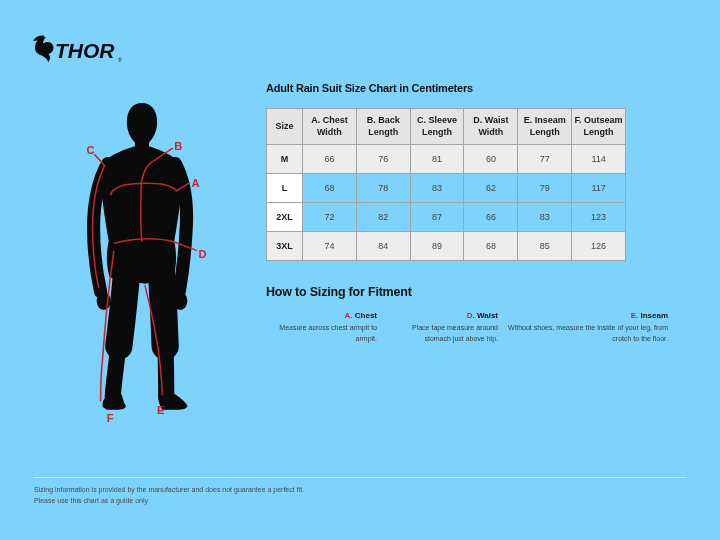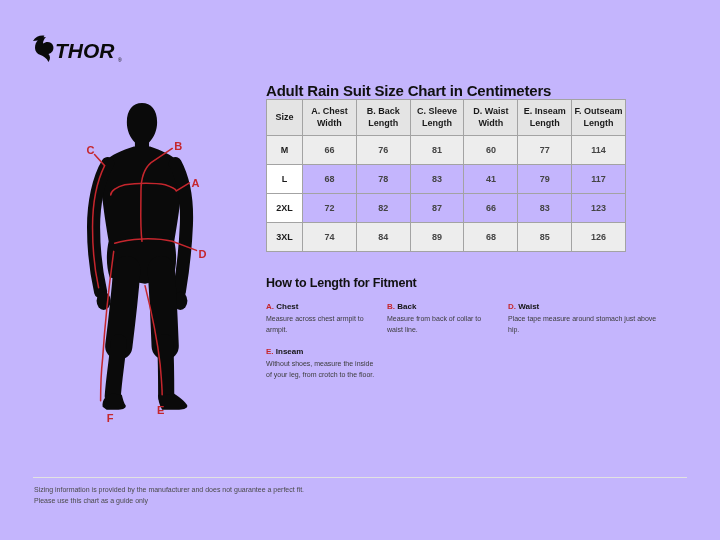--- a/index.html
+++ b/index.html
@@ -1,38 +1,38 @@
 <!DOCTYPE html>
 <html><head>
 <meta charset="utf-8">
 <style>
   * { margin:0; padding:0; box-sizing:border-box; }
   body { width:720px; height:540px; background:#fff; font-family:"Liberation Sans","DejaVu Sans",sans-serif; }
-  .page { position:relative; width:720px; height:540px; background:#c4b5fd; overflow:hidden; }
+  .page { position:relative; width:720px; height:540px; background:#7dd3fc; overflow:hidden; }
 
   .logo { position:absolute; left:32px; top:34px; width:92px; height:30px; }
   .logo text { font-family:"Liberation Sans","DejaVu Sans",sans-serif; }
 
   .figure-svg { position:absolute; left:58px; top:96px; width:172px; height:338px; }
   .figure-svg .cut { fill:none; stroke:#c5262d; stroke-width:1.5; stroke-linecap:round; }
   .figure-svg .lbl { fill:#c5262d; font-size:11px; font-weight:bold; font-family:"Liberation Sans","DejaVu Sans",sans-serif; }
   .figure-svg .limb { fill:none; stroke:#0a0a0a; stroke-linecap:round; }
 
   .content { position:absolute; left:266px; top:82px; width:424px; }
-  .chart-title { font-size:15px; font-weight:bold; color:#111; letter-spacing:-0.2px; }
+  .chart-title { font-size:11px; font-weight:bold; color:#111; letter-spacing:-0.2px; margin-bottom:14px; }
 
   table.size-table { border-collapse:collapse; width:360px; table-layout:fixed; }
-  .size-table th, .size-table td { border:1px solid #a3a3a3; text-align:center; vertical-align:middle; font-size:9px; color:#444; padding:2px;font-weight:bold; }
+  .size-table th, .size-table td { border:1px solid #a3a3a3; text-align:center; vertical-align:middle; font-size:9px; color:#444; padding:2px; }
   .size-table thead th { background:#e4e4e4; font-weight:bold; color:#1a1a1a; height:36px; line-height:1.25; }
   .size-table tbody tr { height:29px; }
   .size-table tbody th { font-weight:bold; color:#1a1a1a; background:#fff; }
   .size-table tbody tr.alt th, .size-table tbody tr.alt td { background:#ededed; }
 
   .measure-title { font-size:12.5px; font-weight:bold; color:#111; letter-spacing:-0.2px; margin-top:24px; margin-bottom:12px; }
-  .measure-grid { display:grid; grid-template-columns:121px 121px 170px; column-gap:0; row-gap:12px; }
+  .measure-grid { display:grid; grid-template-columns:121px 121px 170px; column-gap:0; row-gap:12px;text-align:right; }
   .measure-item { padding-right:10px; }
   .measure-label { font-size:8px; font-weight:bold; color:#141414; margin-bottom:3px; }
   .measure-label .letter { color:#c5262d; }
   .measure-desc { font-size:7px; line-height:1.5; color:#3c3c3c; }
 
   .footer-rule { position:absolute; left:33px; top:477px; width:654px; height:1px; background:#e2e2e2; }
   .footnote { position:absolute; left:34px; top:485px; font-size:7px; line-height:1.55; color:#4a4a4a; }
 </style>
 </head>
 <body>
@@ -110,21 +110,21 @@
           <td>81</td>
           <td>60</td>
           <td>77</td>
           <td>114</td>
         </tr>
         <tr>
           <th>L</th>
           <td>68</td>
           <td>78</td>
           <td>83</td>
-          <td>41</td>
+          <td>62</td>
           <td>79</td>
           <td>117</td>
         </tr>
         <tr>
           <th>2XL</th>
           <td>72</td>
           <td>82</td>
           <td>87</td>
           <td>66</td>
           <td>83</td>
@@ -135,30 +135,26 @@
           <td>74</td>
           <td>84</td>
           <td>89</td>
           <td>68</td>
           <td>85</td>
           <td>126</td>
         </tr>
       </tbody>
     </table>
 
-    <div class="measure-title">How to Length for Fitment</div>
+    <div class="measure-title">How to Sizing for Fitment</div>
 
     <div class="measure-grid">
       <div class="measure-item">
         <div class="measure-label"><span class="letter">A.</span> <span>Chest</span></div>
         <div class="measure-desc">Measure across chest armpit to armpit.</div>
-      </div>
-      <div class="measure-item">
-        <div class="measure-label"><span class="letter">B.</span> <span>Back</span></div>
-        <div class="measure-desc">Measure from back of collar to waist line.</div>
       </div>
       <div class="measure-item">
         <div class="measure-label"><span class="letter">D.</span> <span>Waist</span></div>
         <div class="measure-desc">Place tape measure around stomach just above hip.</div>
       </div>
       <div class="measure-item">
         <div class="measure-label"><span class="letter">E.</span> <span>Inseam</span></div>
         <div class="measure-desc">Without shoes, measure the inside of your leg, from crotch to the floor.</div>
       </div>
     </div>

